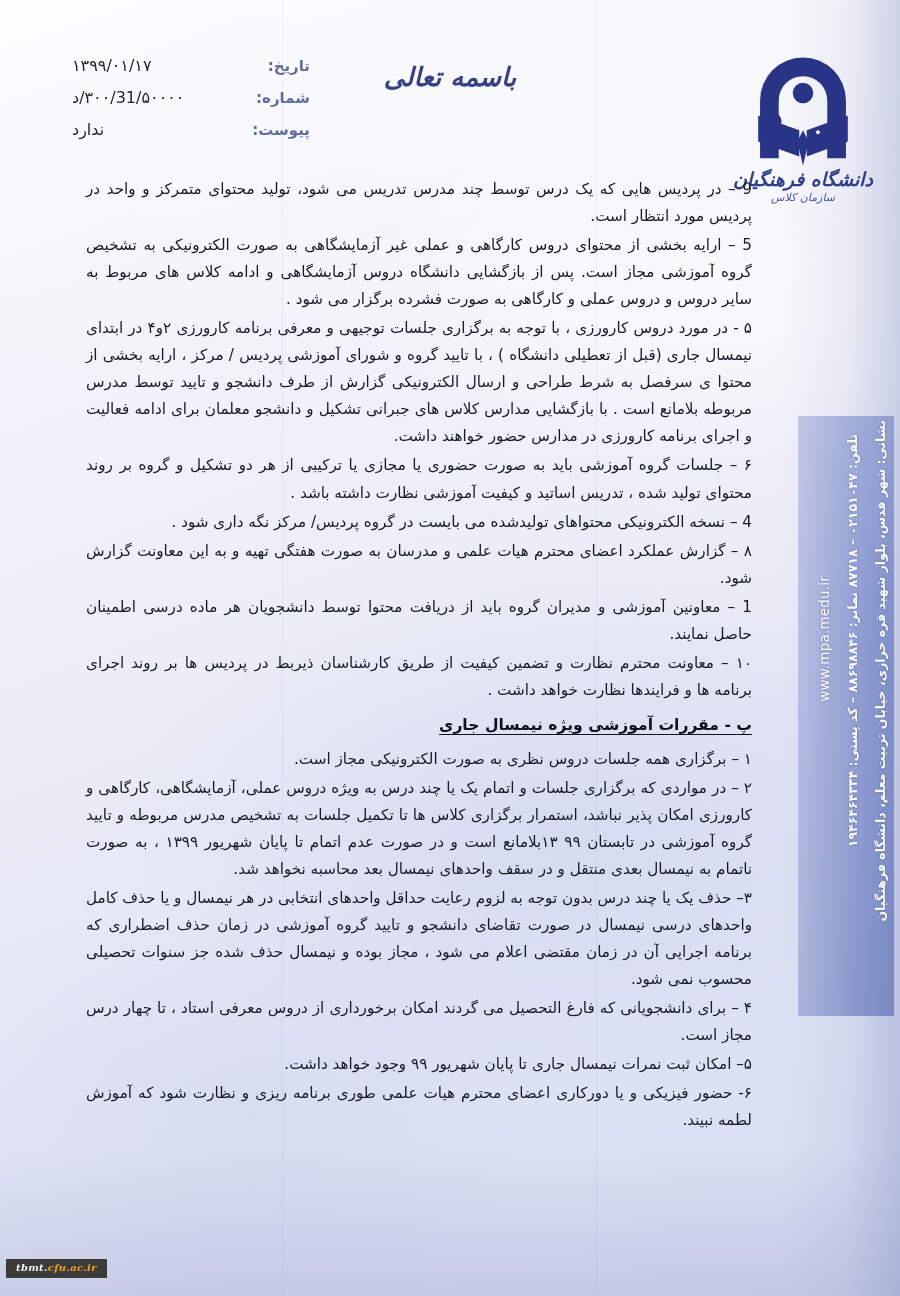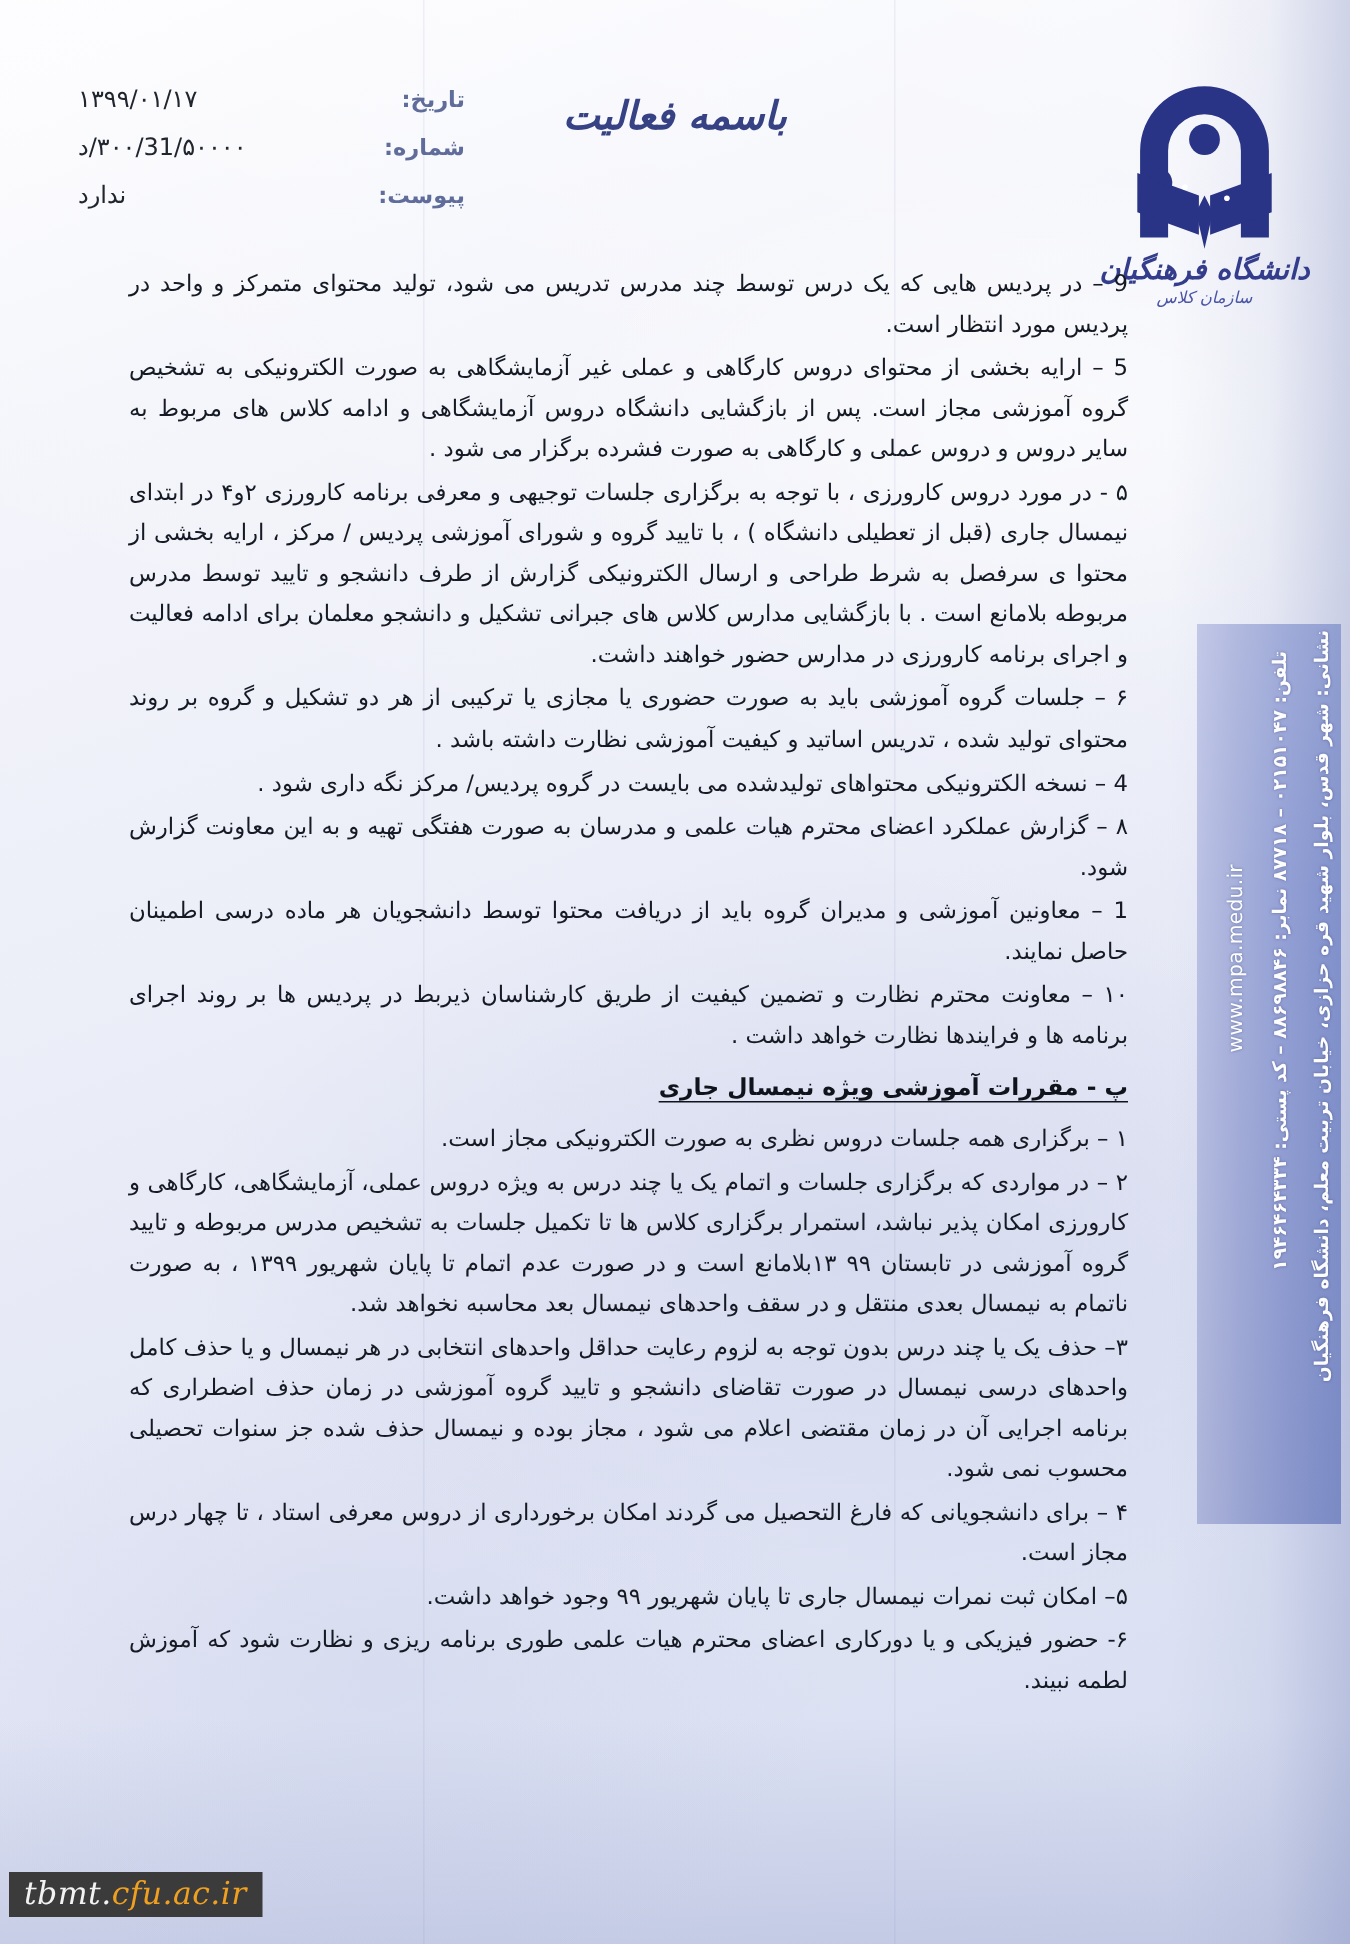--- a/index.html
+++ b/index.html
@@ -67,21 +67,21 @@
     font-size: 15px;
     font-weight: bold;
     letter-spacing: 0.2px;
     opacity: 0.82;
     padding-right: 10px;
     box-sizing: border-box;
   }
   .meta-value {
     flex: 1;
     text-align: left;
-    padding-left: 52px;
+    padding-left: 72px;
     color: #20252e;
     font-size: 16px;
     direction: ltr;
     unicode-bidi: plaintext;
     box-sizing: border-box;
   }
   .meta-value.rtl-val {
     direction: rtl;
     text-align: left;
   }
@@ -217,22 +217,22 @@
   
   .footer-stamp {
     position: absolute;
     left: 6px;
     bottom: 18px;
     background: #3b3b3b;
     padding: 4px 10px 5px 10px;
     direction: ltr;
     font-family: "DejaVu Serif", "Liberation Serif", serif;
     font-style: italic;
-    font-weight: normal;
-    font-size: 21px;
+    font-weight: bold;
+    font-size: 10px;
     letter-spacing: 0.3px;
     line-height: 1;
   }
   .fs-a { color: #f2f2f2; }
   .fs-b { color: #f0a020; }
 
   
   .seam {
     position: absolute;
     top: 0; bottom: 0;
@@ -260,21 +260,21 @@
     <div class="meta-row">
       <span class="meta-label">شماره:</span>
       <span class="meta-value">۳۰۰/31/۵۰۰۰۰/د</span>
     </div>
     <div class="meta-row">
       <span class="meta-label">پیوست:</span>
       <span class="meta-value rtl-val">ندارد</span>
     </div>
   </div>
 
-  <div class="basmala">باسمه فعالیت</div>
+  <div class="basmala">باسمه تعالی</div>
 
   <div class="logo-wrap">
     <svg class="logo-mark" viewBox="0 0 120 126">
 
       <path d="M14 118 L14 56 A46 46 0 0 1 106 56 L106 118 L86 118 L86 56 A26 26 0 0 0 34 56 L34 118 Z" fill="#2a3486"></path>
 
       <circle cx="60" cy="48" r="11" fill="#2a3486"></circle>
 
       <path d="M12 72 L56 88 L56 116 L12 100 Z" fill="#2a3486"></path>
 

